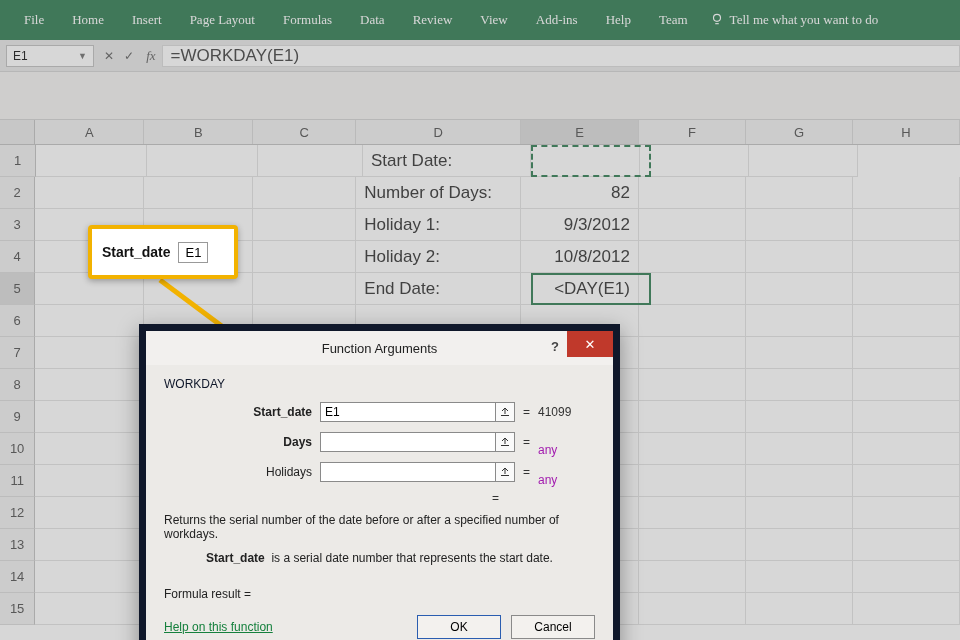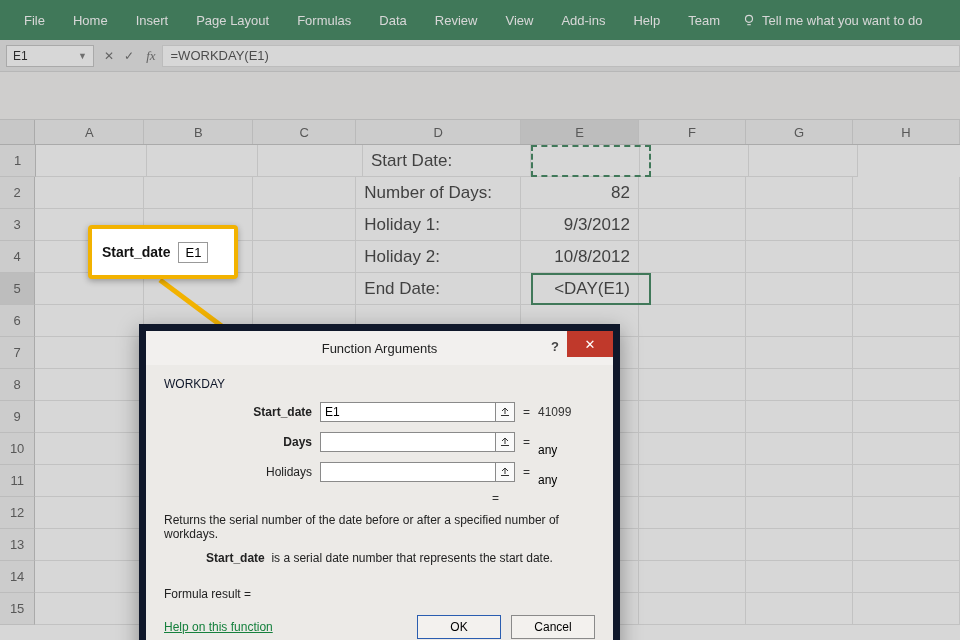--- a/index.html
+++ b/index.html
@@ -1,32 +1,32 @@
 <!DOCTYPE html>
 <html><head>
 <meta charset="utf-8">
 <style>
   * { box-sizing: border-box; margin: 0; padding: 0; }
   html, body { width: 960px; height: 640px; overflow: hidden; font-family: 'Segoe UI', Tahoma, sans-serif; background: #fff; }
   .app { position: relative; width: 960px; height: 640px; }
 
   
-  .ribbon { background: #217346; height: 40px; display: flex; align-items: center; padding: 0 10px; color: #fff; font-size: 13px; }
+  .ribbon { background: #217346; height: 40px; display: flex; align-items: center; padding: 0 10px; color: #fff; font-size: 13px; font-family: Liberation Serif, serif; }
   .ribbon .tab { padding: 0 14px; height: 100%; display: flex; align-items: center; cursor: pointer; }
   .ribbon .tellme { display: flex; align-items: flex-start; margin-left: 8px; }
   .ribbon .tellme svg { width: 14px; height: 14px; margin-right: 6px; stroke: #fff; fill: none; }
 
   
   .namebox-row { height: 32px; background: #e6e6e6; border-bottom: 1px solid #d0d0d0; display: flex; align-items: center; font-size: 12px; }
   .namebox { width: 88px; height: 22px; margin: 0 4px 0 6px; background: #fff; border: 1px solid #bcbcbc; display: flex; align-items: center; padding: 0 6px; justify-content: space-between; }
   .namebox .dd { font-size: 9px; color: #666; }
   .fxbtns { display: flex; align-items: center; gap: 10px; padding: 0 6px; color: #555; }
   .fxbtns span { cursor: pointer; }
   .fxlabel { font-style: italic; font-family: 'Times New Roman', serif; font-size: 13px; padding: 0 6px; color: #555; }
-  .formula-input { flex: 1; height: 22px; background: #fff; border: 1px solid #d8d8d8; padding: 0 8px; display: flex; align-items: center; font-size: 13px; color: #333; }
+  .formula-input { flex: 1; height: 22px; background: #fff; border: 1px solid #d8d8d8; padding: 0 8px; display: flex; align-items: center; font-size: 17px; color: #333; }
 
   
   .spacer { height: 48px; background: #f3f2f1; border-bottom: 1px solid #d0d0d0; }
 
   
   .grid { position: relative; }
   .colheaders { display: flex; height: 25px; background: #e8e8e8; border-bottom: 1px solid #bdbdbd; }
   .corner { width: 36px; border-right: 1px solid #bdbdbd; background: #e8e8e8; }
   .colh { text-align: center; font-size: 13px; color: #444; border-right: 1px solid #d4d4d4; display: flex; align-items: center; justify-content: center; background: #efefef; }
   .rows { }
@@ -56,21 +56,21 @@
   .dlg-body { padding: 8px 16px 14px 16px; }
   .fname { font-size: 12px; color: #0f172a; padding: 4px 0 8px 2px; }
   .argrow { display: flex; align-items: center; height: 26px; margin-bottom: 4px; }
   .argrow .algn { width: 158px; text-align: right; padding-right: 8px; }
   .argrow .algn.bold { font-weight: 700; }
   .argrow input { width: 176px; height: 20px; border: 1px solid #8a8a8a; background: #fff; padding: 0 4px; font-size: 12px; }
   .refbtn { width: 20px; height: 20px; border: 1px solid #8a8a8a; background: #fafafa; margin-left: -1px; display: flex; align-items: center; justify-content: center; cursor: pointer; }
   .refbtn svg { width: 10px; height: 10px; }
   .eq { padding: 0 8px; color: #333; }
   .resv { color: #333; }
-  .resv.dim2 { color: #000000; margin-top: 16px; }
+  .resv.dim2 { color: #a21caf; margin-top: 16px; }
   .eqrow { display:flex; justify-content:flex-end; padding-right: 98px; color:#333; height:18px; align-items:center; }
   .desc { padding: 6px 2px 10px 2px; color: #222; }
   .argdesc { padding: 0 2px 18px 2px; text-align: center; }
   .argdesc b { font-weight: 700; }
   .fres { padding: 4px 2px; color: #222; }
   .dlg-bot { display: flex; align-items: center; padding: 10px 2px 6px 2px; }
   .hlp { color: #15803d; text-decoration: underline; cursor: pointer; }
   .dlg-bot .btns { margin-left: auto; display: flex; gap: 10px; padding-left: 40px; }
   .dlg-bot button { width: 84px; height: 24px; border: 1px solid #8a8a8a; background: #f3f1ee; cursor: pointer; font-size: 12px; }
   .dlg-bot button.primary { border: 1px solid #2a5db0; }

